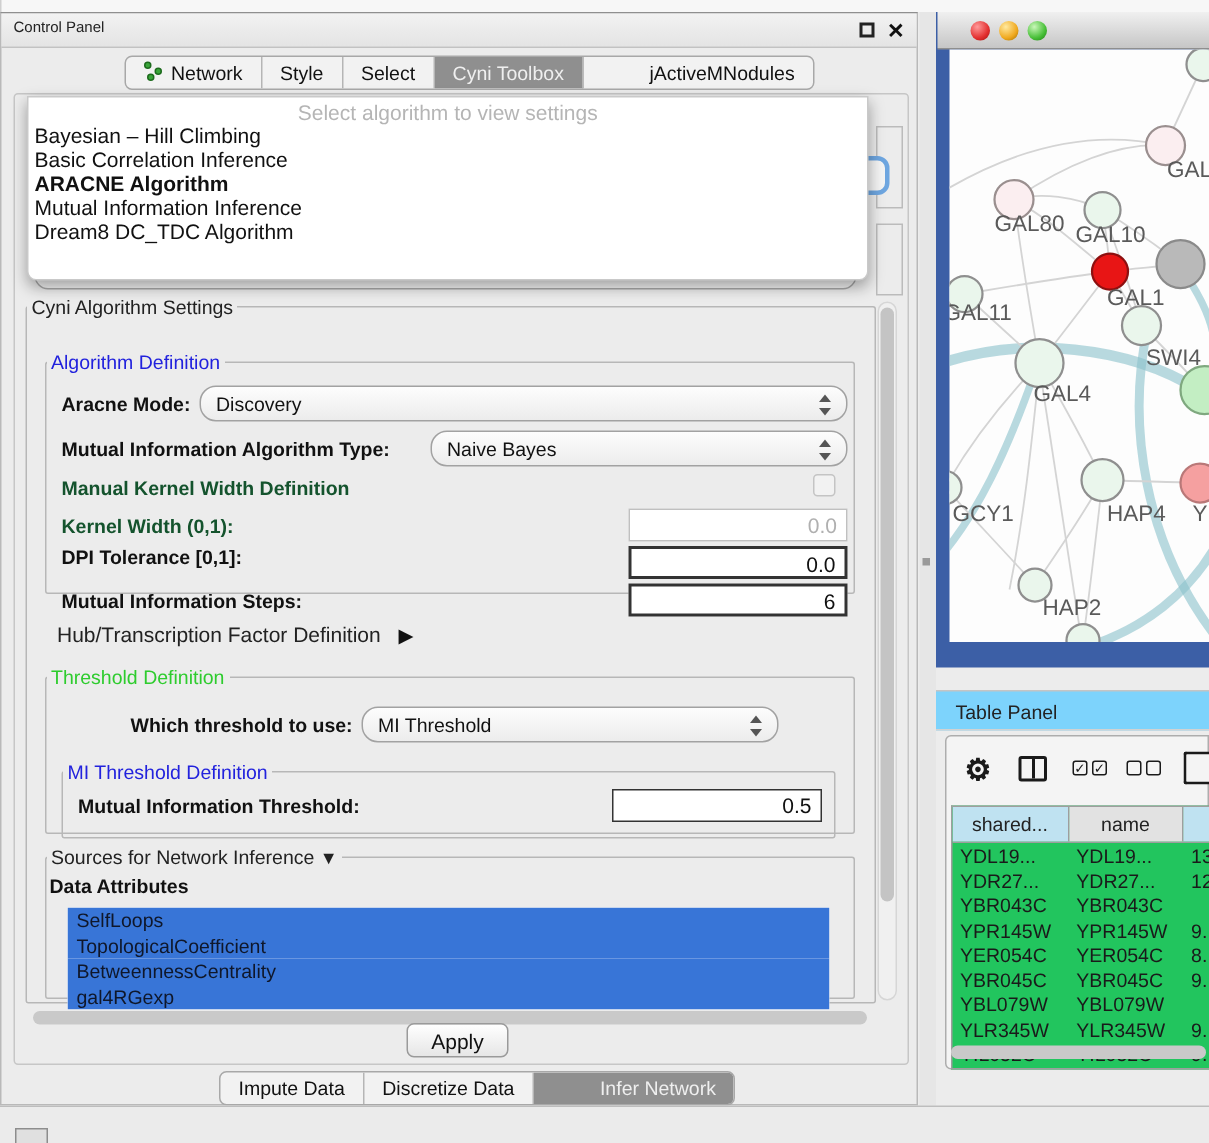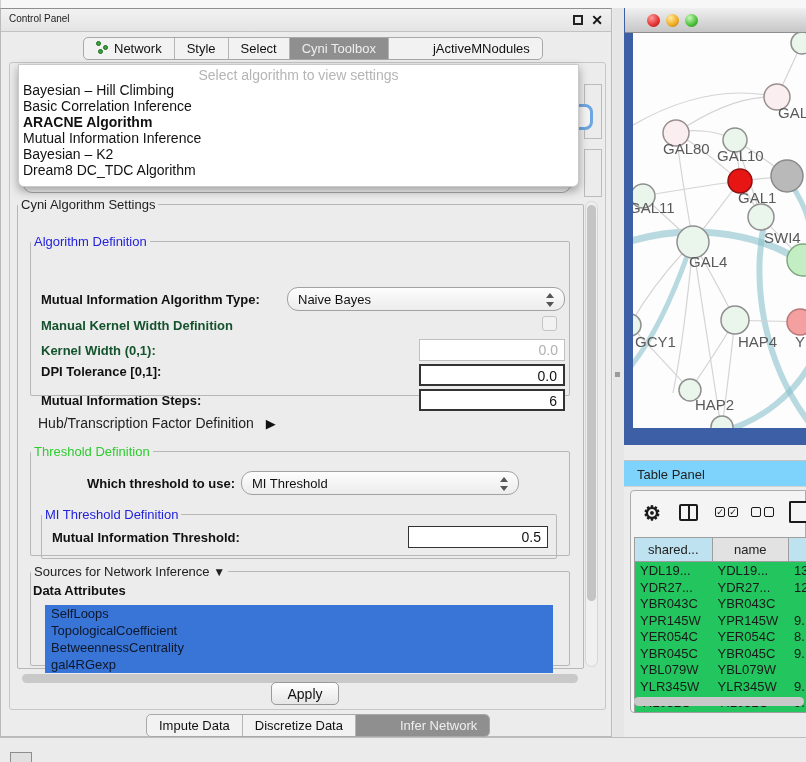--- a/index.html
+++ b/index.html
@@ -169,30 +169,39 @@
   <div class="hidden-group-line2"></div>
   <div class="hidden-combo-ring"></div>
   <div class="hidden-combo-bottom"></div>
 
   <div class="algo-popup">
     <div class="ph">Select algorithm to view settings</div>
     <div class="algo-item">Bayesian – Hill Climbing</div>
     <div class="algo-item">Basic Correlation Inference</div>
     <div class="algo-item bold">ARACNE Algorithm</div>
     <div class="algo-item">Mutual Information Inference</div>
-    <div class="algo-item">Bayesian – K2</div>
     <div class="algo-item">Dream8 DC_TDC Algorithm</div>
   </div>
 
   <fieldset class="cyni-group">
     <legend>Cyni Algorithm Settings</legend>
 
     <fieldset class="alg-def">
       <legend>Algorithm Definition</legend>
 
+      <div class="row" style="top:8px;">
+        <span class="lbl-b" style="position:absolute; left:0; top:5px;">Aracne Mode:</span>
+        <div class="combo" style="left:92px; top:0; width:432px;">
+          <span>Discovery</span>
+          <span class="arrows">
+              <i class="up"></i>
+              <i class="dn"></i>
+            </span>
+        </div>
+      </div>
 
       <div class="row" style="top:38px;">
         <span class="lbl-b" style="position:absolute; left:0; top:5px;">Mutual Information Algorithm Type:</span>
         <div class="combo" style="left:246px; top:0; width:278px;">
           <span>Naive Bayes</span>
           <span class="arrows">
               <i class="up"></i>
               <i class="dn"></i>
             </span>
         </div>

